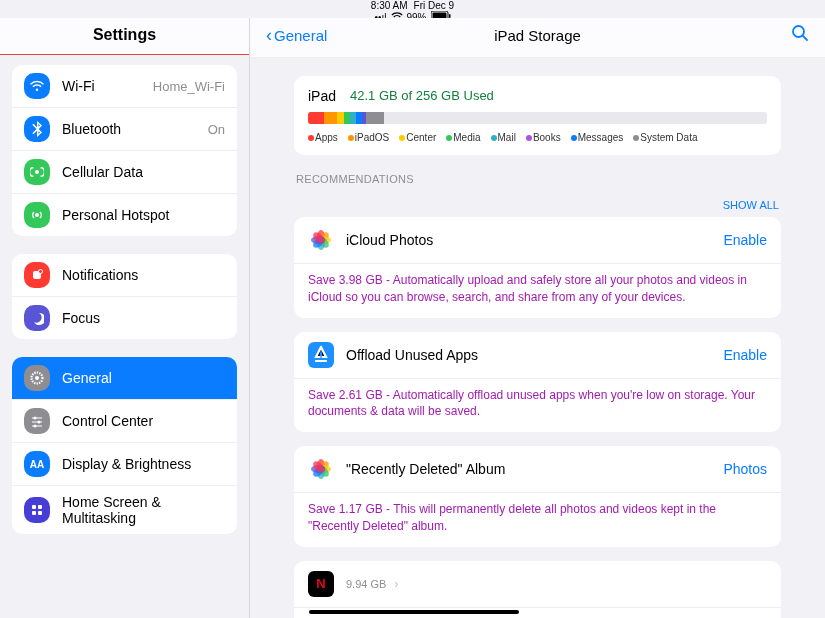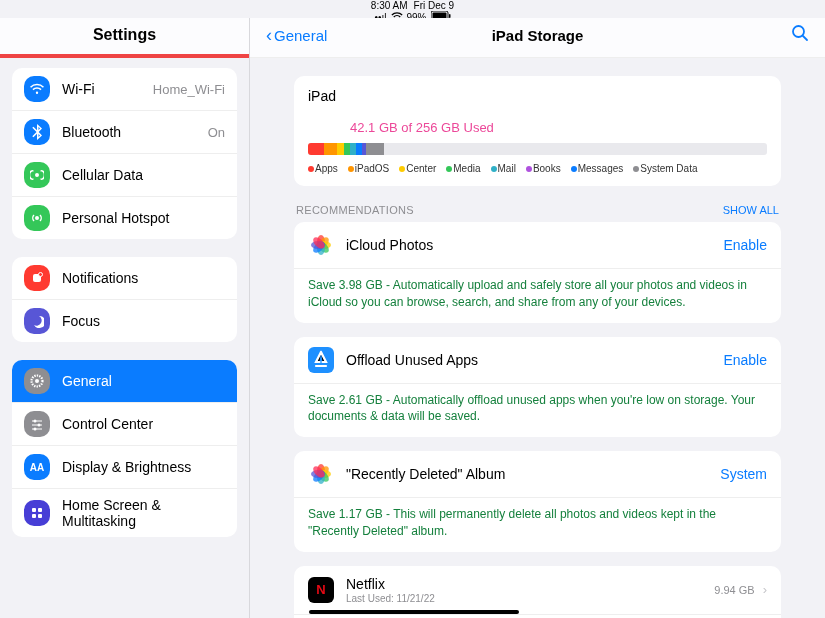--- a/index.html
+++ b/index.html
@@ -2,53 +2,53 @@
 <html><head>
 <meta charset="utf-8">
 <style>
 * { box-sizing: border-box; margin: 0; padding: 0; }
 body { font-family: -apple-system, "Helvetica Neue", Arial, sans-serif; background: #f2f2f6; width: 825px; height: 618px; overflow: hidden; color: #000; }
 .status-bar { display: flex; justify-content: space-between; align-items: center; height: 18px; padding: 0 12px; font-size: 10px; font-weight: 500; flex-direction: column; }
 .status-left { display: flex; gap: 6px; }
 .status-right { display: flex; gap: 4px; align-items: center; font-size: 10px; }
 .main { display: flex; height: 600px; }
 .sidebar { width: 250px; border-right: 1px solid #d8d8dc; overflow-y: auto; background: #f2f2f6; }
-.sidebar-title { text-align: center; font-weight: 600; font-size: 16px; padding: 8px 0 10px; background: #fcfcfe; border-bottom: 4px solid #ef4444; }
+.sidebar-title { text-align: center; font-weight: 600; font-size: 16px; padding: 8px 0 10px; background: #fcfcfe; border-bottom: 1px solid #ef4444; }
 .section { margin: 0 12px 18px; background: #fff; border-radius: 10px; overflow: hidden; }
 .row { display: flex; align-items: center; padding: 8px 12px; border-bottom: 1px solid #eee; cursor: pointer; }
 .row:last-child { border-bottom: none; }
 .row.active { background: #0a7cff; color: #fff; }
 .row .icon { width: 26px; height: 26px; border-radius: 10px; display: flex; align-items: center; justify-content: center; margin-right: 12px; font-size: 14px; color: #fff; flex-shrink: 0; }
 .row .label { flex: 1; font-size: 14px; }
 .row .value { color: #8e8e92; font-size: 13px; }
 .detail { flex: 1; overflow-y: auto; }
 .detail-header { display: flex; align-items: center; justify-content: space-between; padding: 6px 16px 10px; background: #fcfcfe; border-bottom: 1px solid #eee; }
 .back { display: flex; align-items: center; color: #0a7cff; font-size: 15px; cursor: pointer; }
 .back .chev { font-size: 18px; margin-right: 2px; }
-.detail-title { font-weight: 700; font-size: 15px; position: absolute; left: 50%; transform: translateX(-50%); }
+.detail-title { font-weight: 400; font-size: 15px; position: absolute; left: 50%; transform: translateX(-50%); }
 .search-ico { color: #0a7cff; font-size: 18px; cursor: pointer; }
 .detail-body { padding: 18px 44px 40px; }
 .card { background: #fff; border-radius: 10px; margin-bottom: 18px; overflow: hidden; }
 .card-pad { padding: 12px 14px; }
 .storage-head { display: flex; font-size: 14px; margin-bottom: 8px; gap: 14px; }
-.storage-head .used { color: #ec4899; font-size: 13px; margin-top: 32px; }
+.storage-head .used { color: #15803d; font-size: 13px; }
 .bar { height: 12px; border-radius: 3px; background: #e9e9ed; display: flex; overflow: hidden; margin-bottom: 8px; }
 .bar span { height: 100%; }
 .legend { display: flex; flex-wrap: wrap; gap: 10px; font-size: 10px; color: #333; }
 .legend-item { display: flex; align-items: center; gap: 1px; }
 .dot { width: 6px; height: 6px; border-radius: 50%; display: inline-block; }
 .sec-head { display: flex; justify-content: space-between; font-size: 11px; padding: 0 2px 6px; }
 .sec-head .h { color: #8e8e92; text-transform: uppercase; letter-spacing: 0.3px; }
-.sec-head .link { color: #0a7cff; }
+.sec-head .link { color: #0a7cff; margin-top: 26px; }
 .rec { background: #fff; border-radius: 10px; margin-bottom: 14px; }
 .rec-top { display: flex; align-items: center; padding: 10px 14px; border-bottom: 1px solid #eee; }
 .rec-top .icon, .app .icon { width: 26px; height: 26px; border-radius: 6px; margin-right: 12px; display:flex; align-items:center; justify-content:center; font-size:13px; flex-shrink:0; }
 .rec-top .title { flex: 1; font-size: 14px; }
 .rec-top .action { color: #0a7cff; font-size: 14px; cursor: pointer; }
-.rec-desc { padding: 8px 14px 12px 14px; color: #15803d; font-size: 12px; line-height: 1.4; }
+.rec-desc { padding: 8px 14px 12px 14px; color: #a21caf; font-size: 12px; line-height: 1.4; }
 .app { display: flex; align-items: center; padding: 10px 14px; border-bottom: 1px solid #eee; cursor: pointer; }
 .app:last-child { border-bottom: none; }
 .app-info { flex: 1; }
 .app-name { font-size: 14px; }
 .app-sub { font-size: 10px; color: #8e8e92; margin-top: 1px; }
 .app-size { color: #8e8e92; font-size: 11px; margin-right: 8px; }
 .chev-r { color: #c6c6ca; font-size: 13px; }
 .home-ind { position: fixed; left: 309px; bottom: 4px; width: 210px; height: 4px; background: #000; border-radius: 2px; }
 ::-webkit-scrollbar { width: 0; }
 </style>
@@ -298,33 +298,29 @@
                     <ellipse rx="4" ry="7" fill="#ffcc00" opacity="0.75" transform="rotate(90) translate(0 -3)"></ellipse>
                     <ellipse rx="4" ry="7" fill="#34c759" opacity="0.75" transform="rotate(135) translate(0 -3)"></ellipse>
                     <ellipse rx="4" ry="7" fill="#30b0c7" opacity="0.75" transform="rotate(180) translate(0 -3)"></ellipse>
                     <ellipse rx="4" ry="7" fill="#0a7cff" opacity="0.75" transform="rotate(225) translate(0 -3)"></ellipse>
                     <ellipse rx="4" ry="7" fill="#5856d6" opacity="0.75" transform="rotate(270) translate(0 -3)"></ellipse>
                     <ellipse rx="4" ry="7" fill="#ff2d55" opacity="0.75" transform="rotate(315) translate(0 -3)"></ellipse>
                   </g>
                 </svg>
               </div>
               <div class="title">"Recently Deleted" Album</div>
-              <div class="action">System</div>
+              <div class="action">Photos</div>
             </div>
             <div class="rec-desc">Save 1.17 GB - This will permanently delete all photos and videos kept in the "Recently Deleted" album.</div>
           </div>
         </div>
 
       <div class="card" id="apps">
           <div class="app">
             <div class="icon" style="background: rgb(0, 0, 0); color: rgb(229, 9, 20); font-weight: 700;">N</div>
-            <div class="app-info">
-              <div class="app-name">Netflix</div>
-              <div class="app-sub">Last Used: 11/21/22</div>
-            </div>
             <div class="app-size">9.94 GB</div>
             <div class="chev-r">›</div>
           </div>
           <div class="app">
             <div class="icon" style="background: rgb(255, 128, 0); color: rgb(255, 255, 255); font-weight: 700;">▲</div>
             <div class="app-info">
               <div class="app-name">VLC</div>
               <div class="app-sub">Last Used: 10/19/22</div>
             </div>
             <div class="app-size">6.04 GB</div>

